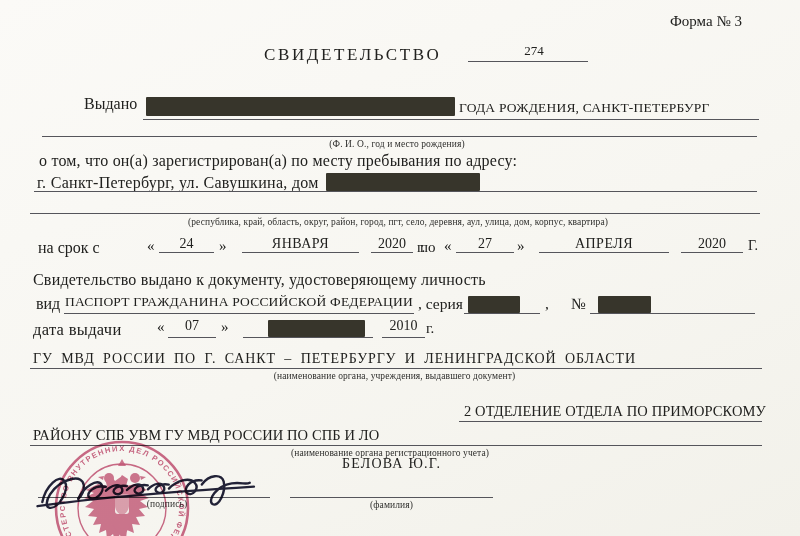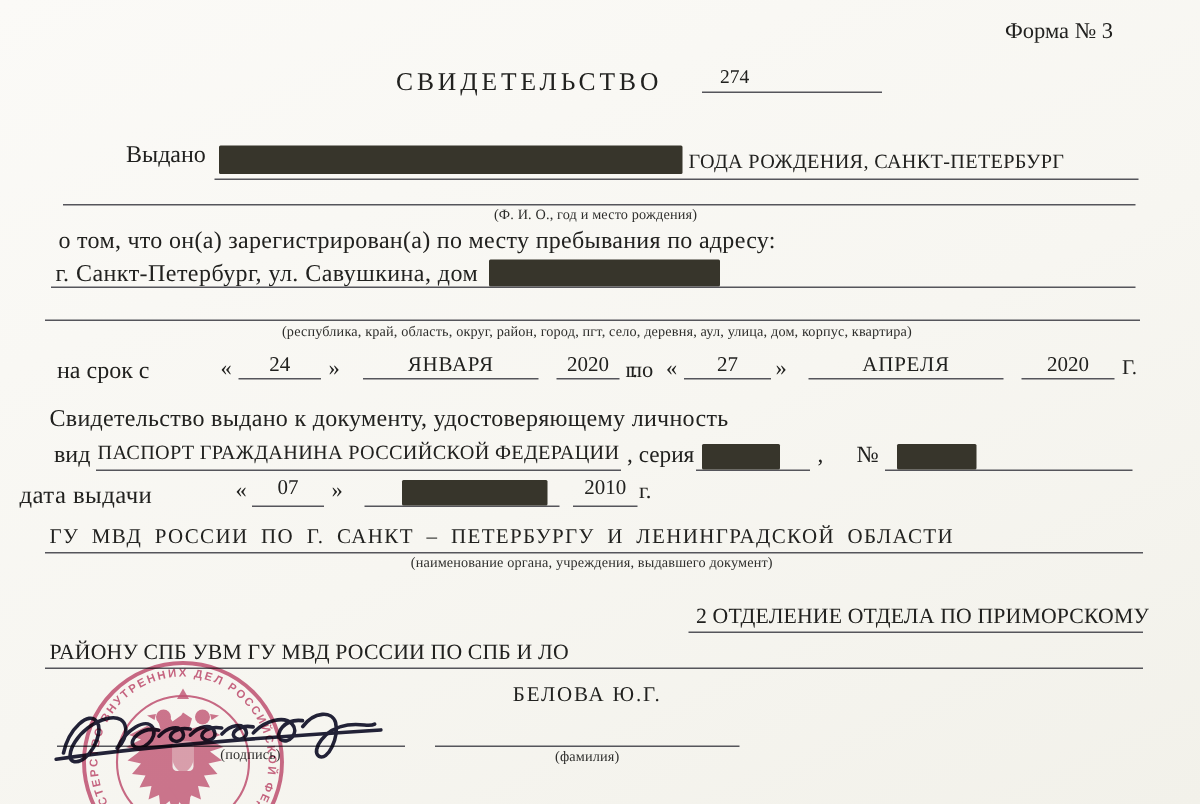--- a/index.html
+++ b/index.html
@@ -12,21 +12,21 @@
   .abs{position:absolute;}
   .cap{font-size:9.5px;color:#2e2e2c;text-align:center;letter-spacing:.1px;white-space:nowrap;}
   .ln{border-top:1.2px solid #55555b;height:0;}
   .fill{border-bottom:1.3px solid #55555b;text-align:center;white-space:nowrap;}
   .bar{background:#37352b;border-radius:1px;}
   .b{font-weight:normal;}
   .nw{white-space:nowrap;}
 
   .t-form{left:670px;top:13px;font-size:15px;}
   .t-title{left:264px;top:45px;font-size:17px;letter-spacing:2.6px;}
-  .u-docnum{left:468px;top:43px;width:108px;height:18px;font-size:13px;text-align:left;padding-left:12px;}
+  .u-docnum{left:468px;top:43px;width:108px;height:18px;font-size:13px;text-align:center;padding-left:12px;}
   .t-subtitle{left:245px;top:66px;font-size:15.5px;}
 
   .t-issued{left:84px;top:95px;font-size:16px;}
   .bar-name{left:146px;top:97px;width:309px;height:19px;}
   .t-birth{left:459px;top:100px;font-size:13.5px;letter-spacing:.2px;}
   .ln-issued{left:143px;top:119px;width:616px;}
   .ln-fio{left:42px;top:136px;width:715px;}
   .cap-fio{left:312px;top:139px;width:170px;}
 
   .t-statement{left:39px;top:152px;font-size:16px;letter-spacing:.2px;}
@@ -56,21 +56,21 @@
   .t-vid{left:36px;top:295px;font-size:16px;}
   .u-vidval{left:64px;top:294px;width:350px;height:19px;font-size:13.5px;letter-spacing:.2px;}
   .t-seriya{left:418px;top:295px;font-size:15.5px;}
   .u-series{left:464px;top:294px;width:76px;height:19px;}
   .bar-series{left:468px;top:296px;width:52px;height:17px;}
   .t-comma2{left:545px;top:295px;font-size:15.5px;}
   .t-numsign{left:571px;top:295px;font-size:15.5px;}
   .u-passnum{left:590px;top:294px;width:165px;height:19px;}
   .bar-passnum{left:598px;top:296px;width:53px;height:17px;}
 
-  .t-datelbl{left:13px;top:320px;font-size:16.5px;letter-spacing:.3px;}
+  .t-datelbl{left:33px;top:320px;font-size:16.5px;letter-spacing:.3px;}
   .tq5{left:157px;top:319px;}
   .u-iday{left:168px;top:318px;width:48px;height:19px;font-size:14px;}
   .tq6{left:221px;top:319px;}
   .u-imon{left:243px;top:318px;width:130px;height:19px;}
   .bar-imon{left:268px;top:320px;width:97px;height:17px;}
   .u-iyear{left:382px;top:318px;width:43px;height:19px;font-size:14px;}
   .t-g3{left:426px;top:320px;font-size:15px;}
 
   .t-issuer{left:33px;top:351px;font-size:14px;letter-spacing:.9px;word-spacing:4px;}
   .ln-issuer{left:30px;top:368px;width:732px;}
@@ -151,20 +151,21 @@
   <div class="abs t-g3">г.</div>
 
   <div class="abs t-issuer nw">ГУ МВД РОССИИ ПО Г. САНКТ – ПЕТЕРБУРГУ И ЛЕНИНГРАДСКОЙ ОБЛАСТИ</div>
   <div class="abs ln ln-issuer"></div>
   <div class="abs cap cap-issuer">(наименование органа, учреждения, выдавшего документ)</div>
 
   <div class="abs t-org1 nw">2 ОТДЕЛЕНИЕ ОТДЕЛА  ПО ПРИМОРСКОМУ</div>
   <div class="abs ln ln-org1"></div>
   <div class="abs t-org2 nw">РАЙОНУ СПБ УВМ  ГУ  МВД РОССИИ  ПО СПБ  И  ЛО</div>
   <div class="abs ln ln-org2"></div>
+  <div class="abs cap cap-org">(наименование органа регистрационного учета)</div>
 
   <div class="abs ln ln-sign"></div>
   <div class="abs cap cap-sign">(подпись)</div>
   <div class="abs ln ln-fam"></div>
   <div class="abs t-surname">БЕЛОВА  Ю.Г.</div>
   <div class="abs cap cap-fam">(фамилия)</div>
 
   <svg class="abs stamp" viewBox="0 0 220 220" xmlns="http://www.w3.org/2000/svg">
     <defs>
       <path id="ringPath" d="M 110,167 A 57,57 0 1 1 110.01,167"></path>

